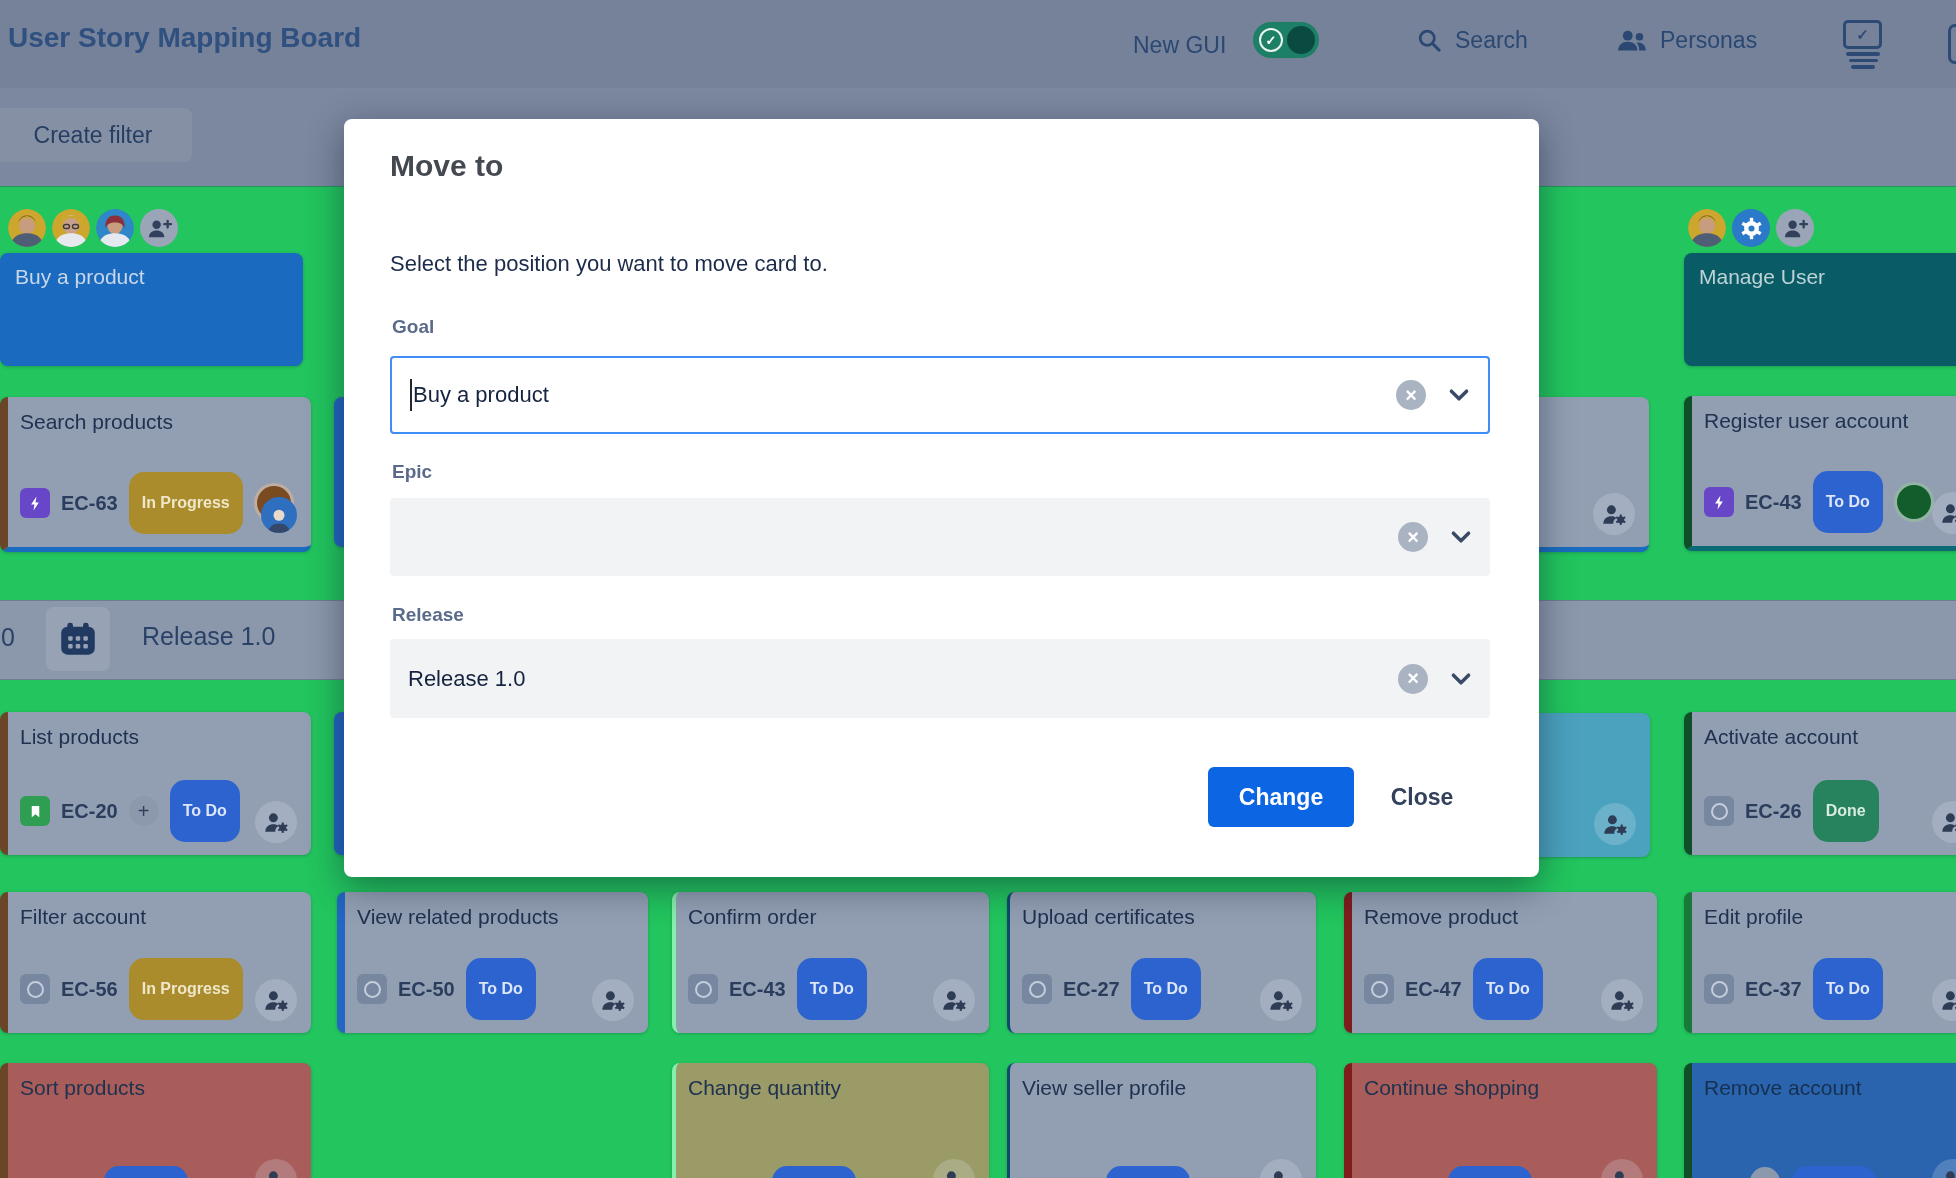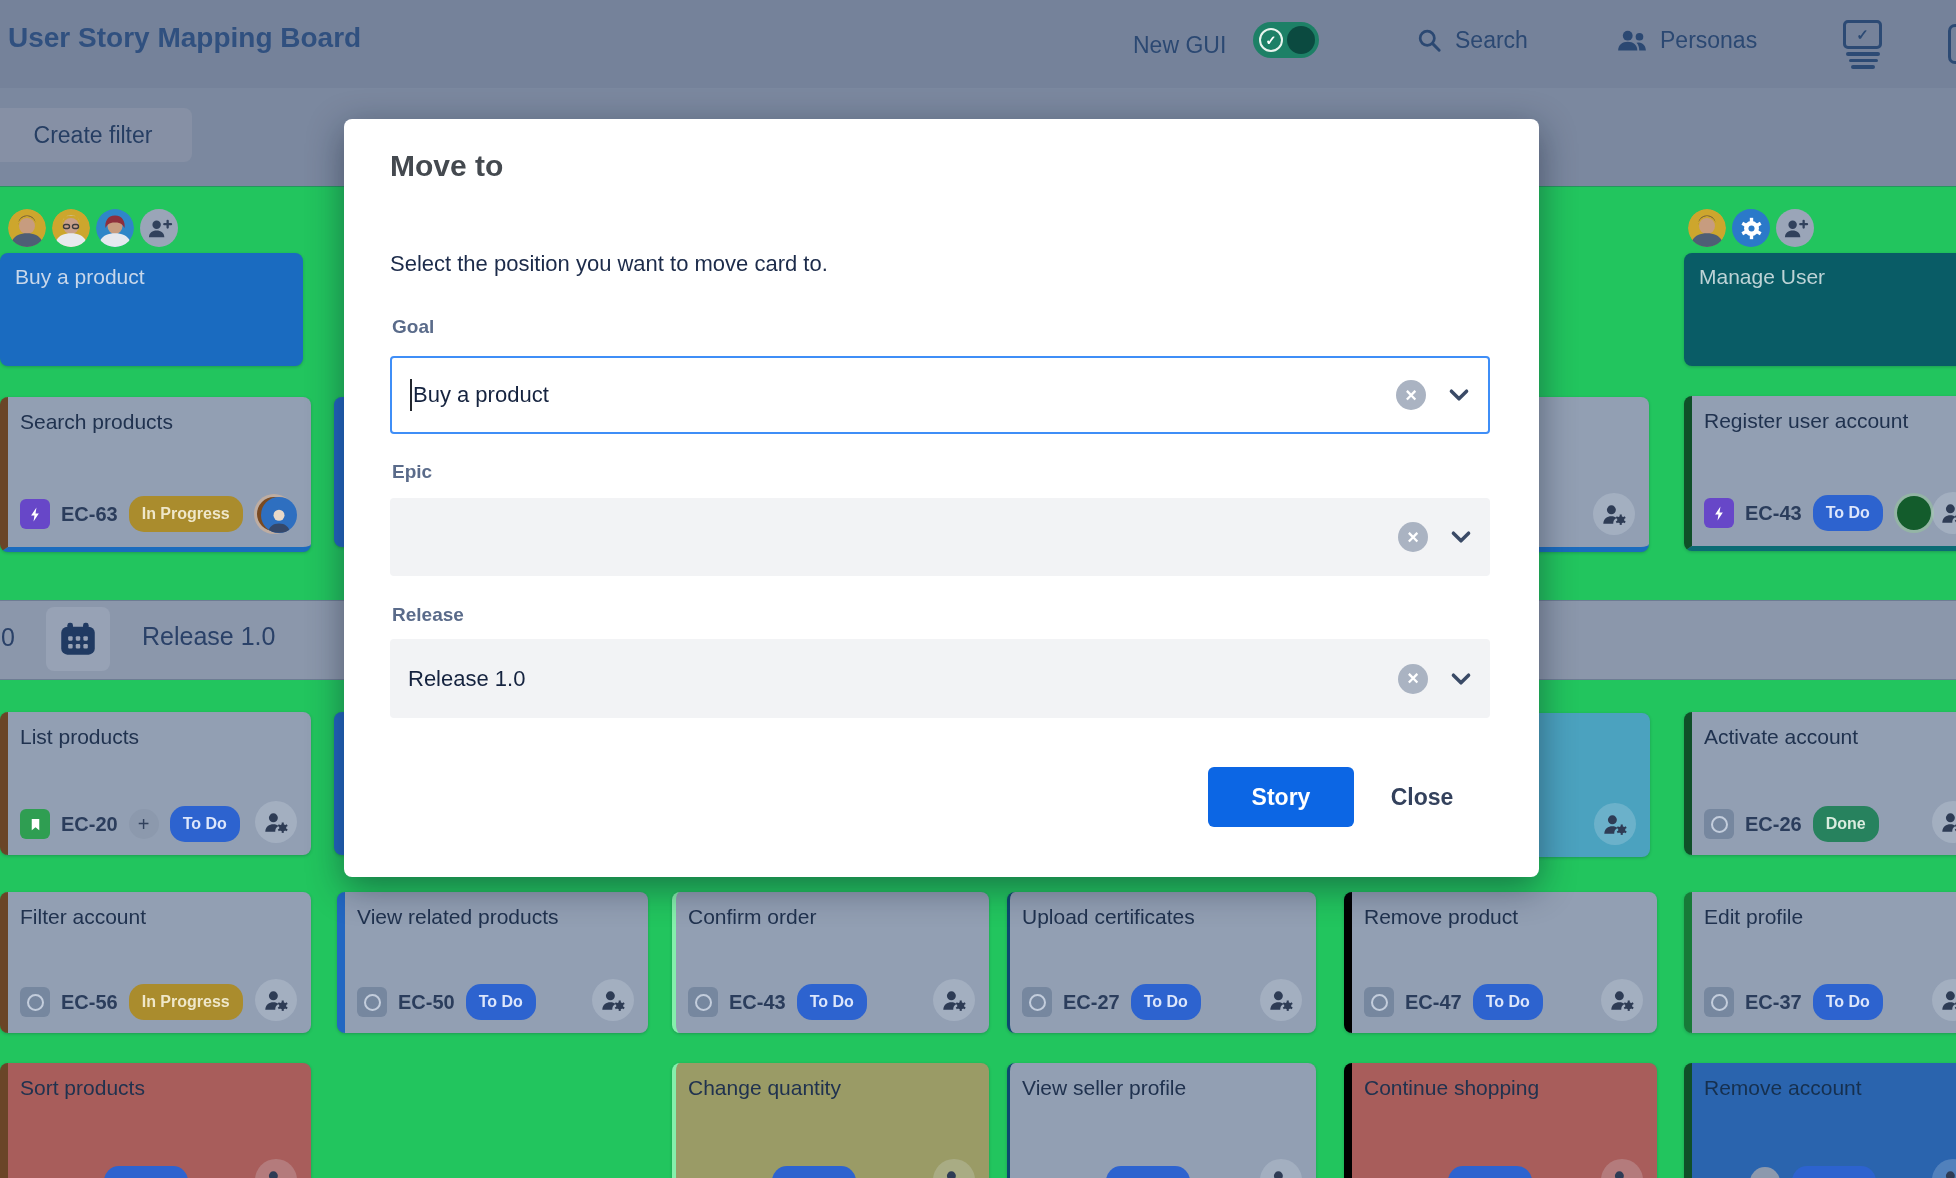--- a/index.html
+++ b/index.html
@@ -38,21 +38,21 @@
               display:flex;align-items:center;justify-content:center;cursor:pointer;}
   .avatar-gear{position:absolute;width:38px;height:38px;border-radius:50%;background:#2b79c9;
                display:flex;align-items:center;justify-content:center;cursor:pointer;}
   
   .card{position:absolute;background:#929fb3;border-radius:8px;box-shadow:0 1px 3px rgba(20,30,50,.25);cursor:pointer;}
   .goal-card{position:absolute;border-radius:8px;cursor:pointer;box-shadow:0 1px 3px rgba(20,30,50,.25);}
   .goal-title{position:absolute;left:15px;top:12px;font-size:21px;}
   .card-title{position:absolute;left:12px;top:13px;font-size:21px;color:#20324f;}
   .meta{position:absolute;left:12px;bottom:13px;display:flex;align-items:center;gap:11px;}
   .key{font-size:20px;font-weight:700;color:#2b3d5c;}
-  .pill{height:30px;border-radius:15px;padding:3px 13px;font-size:16px;font-weight:600;
+  .pill{height:30px;border-radius:15px;padding:16px 13px;font-size:16px;font-weight:600;
         display:inline-flex;align-items:center;white-space:nowrap;}
   .pill-todo{background:#2d63cf;color:#dde6fb;}
   .pill-inprog{background:#aa8c2d;color:#efe7c9;}
   .pill-done{background:#27825e;color:#d9ecdf;}
   .badge{width:30px;height:30px;border-radius:6px;display:inline-flex;align-items:center;justify-content:center;flex:none;}
   .badge-purple{background:#6747c8;}
   .badge-green{background:#2f9e52;}
   .badge-gray{background:#76879f;}
   .badge-gray .ring{width:13px;height:13px;border:2.5px solid #c3cddc;border-radius:50%;}
   .plus-circle{width:30px;height:30px;border-radius:50%;background:#8c99ad;color:#31415c;font-size:20px;
@@ -63,21 +63,21 @@
   .assign{position:absolute;right:14px;bottom:12px;width:42px;height:42px;border-radius:50%;
           background:rgba(222,230,242,.22);color:#2e3c55;display:flex;align-items:center;justify-content:center;cursor:pointer;}
   .photo{position:absolute;right:14px;bottom:14px;width:36px;height:36px;border-radius:50%;background:#2e6fc0;
          display:flex;align-items:flex-end;justify-content:center;overflow:hidden;cursor:pointer;}
   
   .acc-brown{border-left:8px solid #6a4527;}
   .acc-blue{border-left:8px solid #2267c2;}
   .acc-blue10{border-left:10px solid #2267c2;}
   .acc-yellow{border-left:4px solid #86efac;}
   .acc-purple{border-left:3px solid #0c4a6e;}
-  .acc-red{border-left:8px solid #000000;}
+  .acc-red{border-left:8px solid #7f1d1d;}
   .acc-green{border-left:8px solid #177a38;}
   .acc-dgreen{border-left:8px solid #0f4f28;}
   .bb-blue{border-bottom:5px solid #1b6cbe;}
   .bb-teal{border-bottom:5px solid #0b6b74;}
   .bg-cyan{background:#4ba2bf;}
   .bg-red{background:#a85d5b;}
   .bg-olive{background:#9a9b66;}
   .bg-blue{background:#2a64ae;}
   
   .modal{position:absolute;left:344px;top:119px;width:1195px;height:758px;background:#fff;border-radius:8px;
@@ -669,17 +669,17 @@
     <div class="m-field f-plain f-rel">
       <span class="val">Release 1.0</span>
       <span class="clear">×</span>
       <span class="chev">
           <svg viewBox="0 0 24 24" width="26" height="26">
             <polyline points="5,8.5 12,15.5 19,8.5" fill="none" stroke="currentColor" stroke-width="3.2" stroke-linecap="round" stroke-linejoin="round"></polyline>
           </svg>
         </span>
     </div>
 
-    <div class="btn-update">Story</div>
+    <div class="btn-update">Change</div>
     <div class="btn-close">Close</div>
   </div>
 
 </div>
 
 </body></html>

